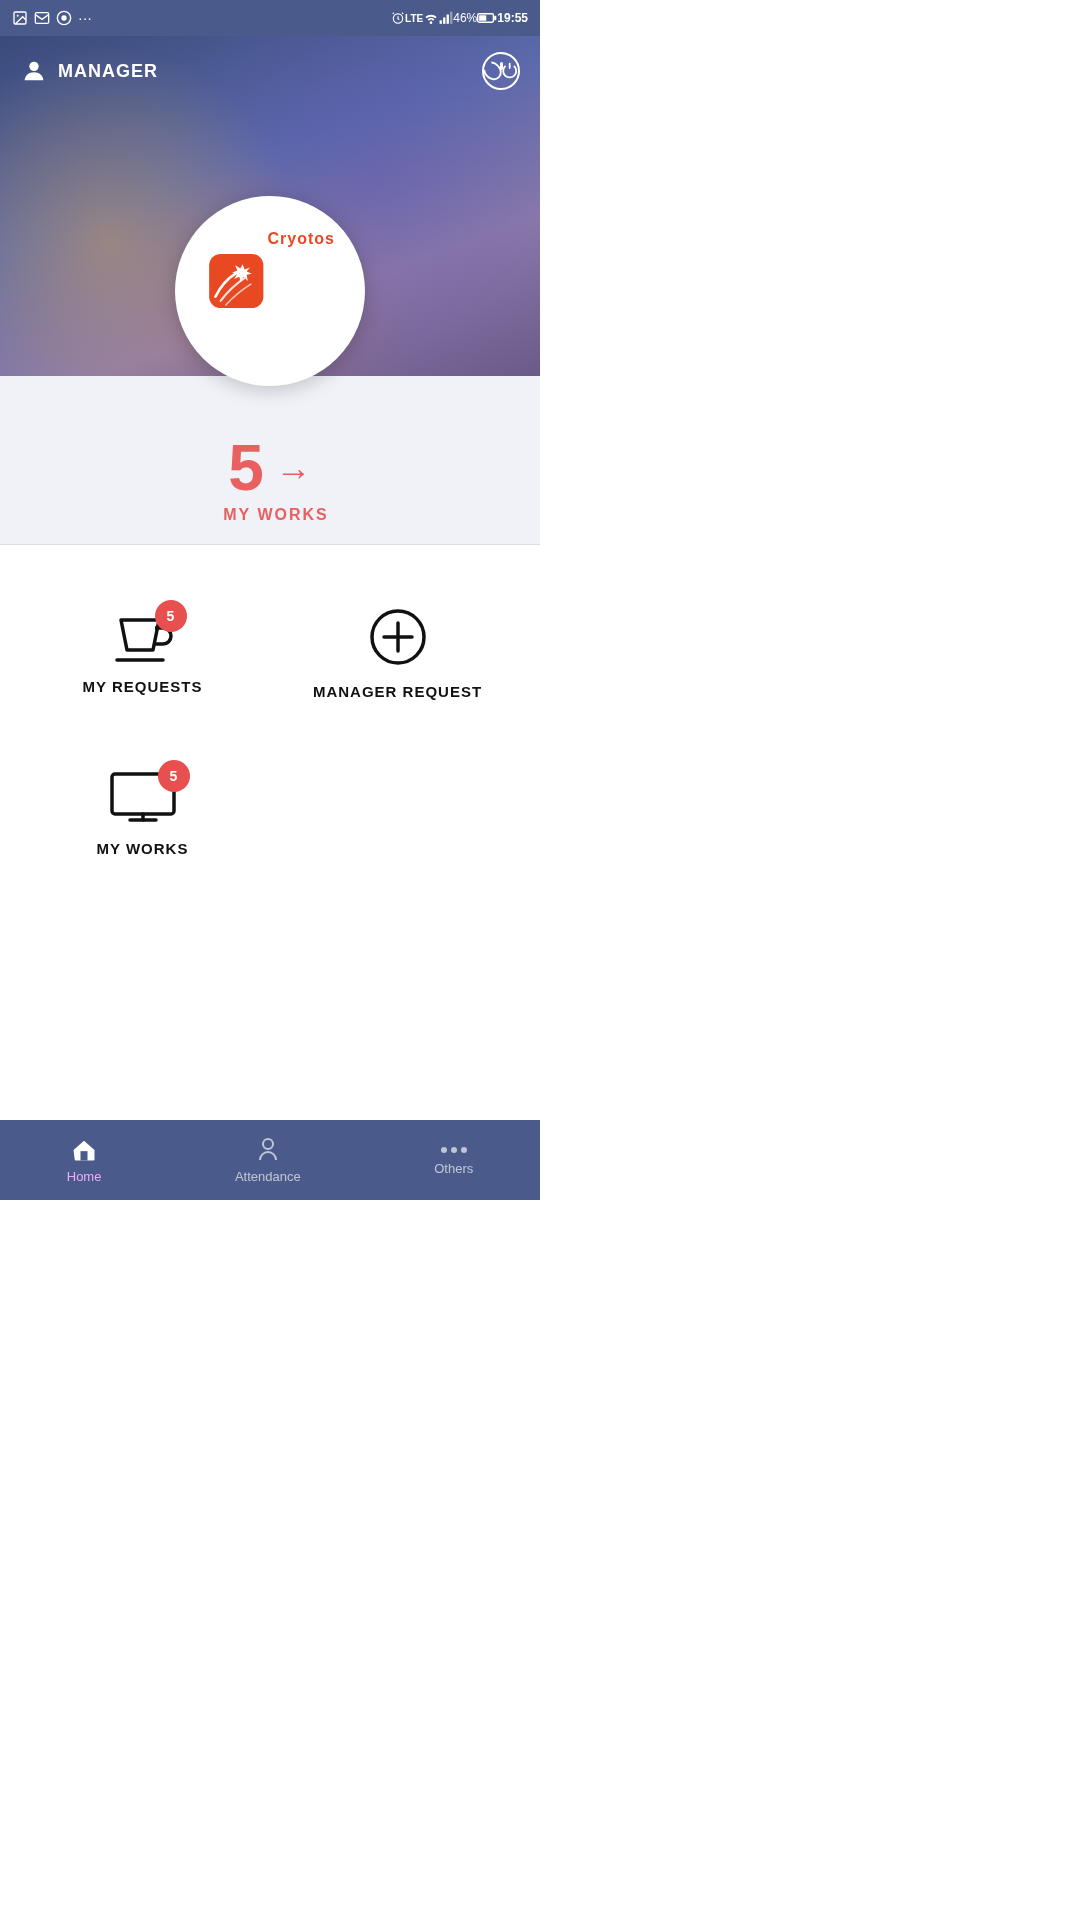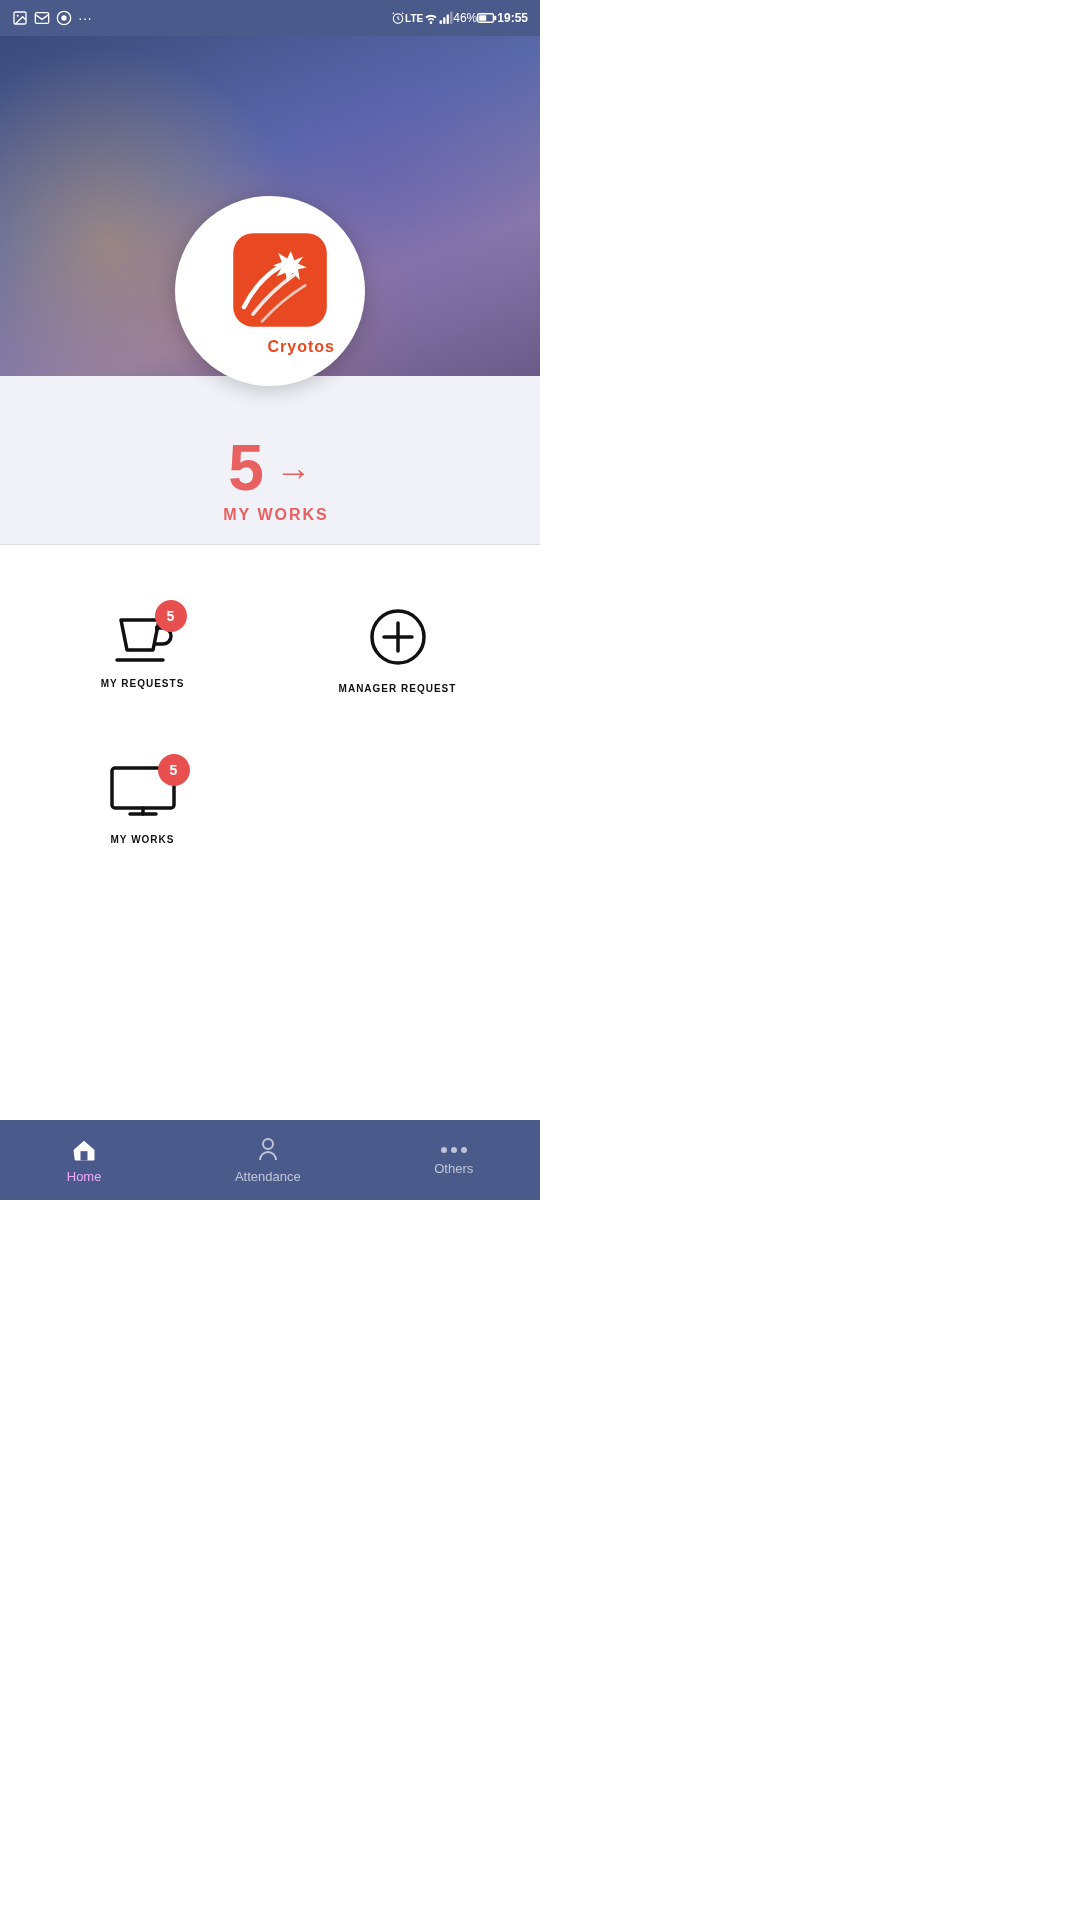--- a/index.html
+++ b/index.html
@@ -121,22 +121,21 @@
       border-radius: 50%;
       display: flex;
       align-items: center;
       justify-content: center;
       box-shadow: 0 4px 20px rgba(0,0,0,0.2);
     }
     .logo-inner {
       width: 130px;
       height: 130px;
       display: flex;
-      flex-direction: column;
-      align-items: flex-end;
+      align-items: flex-start;
       justify-content: center;
     }
 
     
     .cryotos-logo {
       width: 110px;
       height: 110px;
     }
 
     
@@ -202,21 +201,21 @@
       border-radius: 50%;
       width: 32px;
       height: 32px;
       display: flex;
       align-items: center;
       justify-content: center;
       font-size: 14px;
       font-weight: bold;
     }
     .menu-label {
-      font-size: 10px;
+      font-size: 15px;
       font-weight: 900;
       color: #111;
       letter-spacing: 1px;
       text-align: center;
     }
 
     
     .bottom-nav {
       position: absolute;
       bottom: 0;
@@ -291,20 +290,35 @@
         <rect x="1" y="1" width="22" height="12" rx="2" fill="none" stroke="white" stroke-width="2"></rect>
         <rect x="3" y="3" width="10" height="8" rx="1" fill="white"></rect>
         <rect x="24" y="4" width="3" height="6" rx="1" fill="white"></rect>
       </svg>
     <span style="font-weight:bold">19:55</span>
   </div>
 </div>
 
 <div class="hero">
   <div class="hero-bg"></div>
+  <div class="hero-top">
+    <div class="user-label">
+      <svg width="28" height="28" viewBox="0 0 24 24" fill="white">
+          <circle cx="12" cy="8" r="4"></circle>
+          <path d="M4 20c0-4 3.6-7 8-7s8 3 8 7"></path>
+        </svg>
+      <span>MANAGER</span>
+    </div>
+    <div class="power-btn" style="position:relative;">
+      <svg width="22" height="22" viewBox="0 0 24 24" fill="none" stroke="white" stroke-width="2.5">
+        <path d="M12 2v6" stroke-linecap="round"></path>
+        <path d="M5.6 5.6a9 9 0 1 0 12.8 0" stroke-linecap="round"></path>
+      </svg>
+    </div>
+  </div>
 
   <div class="logo-container">
     <div class="logo-circle">
       <div class="logo-inner">
 
         <svg class="cryotos-logo" viewBox="0 0 120 120">
           <rect x="8" y="8" width="104" height="104" rx="22" fill="#E84922"></rect>
 
           <path d="M72 28 L76 38 L86 34 L80 42 L90 46 L80 48 L82 60 L74 52 L68 62 L66 52 L56 56 L62 46 L52 44 L62 40 L58 30 L68 36 Z" fill="white"></path>
 

